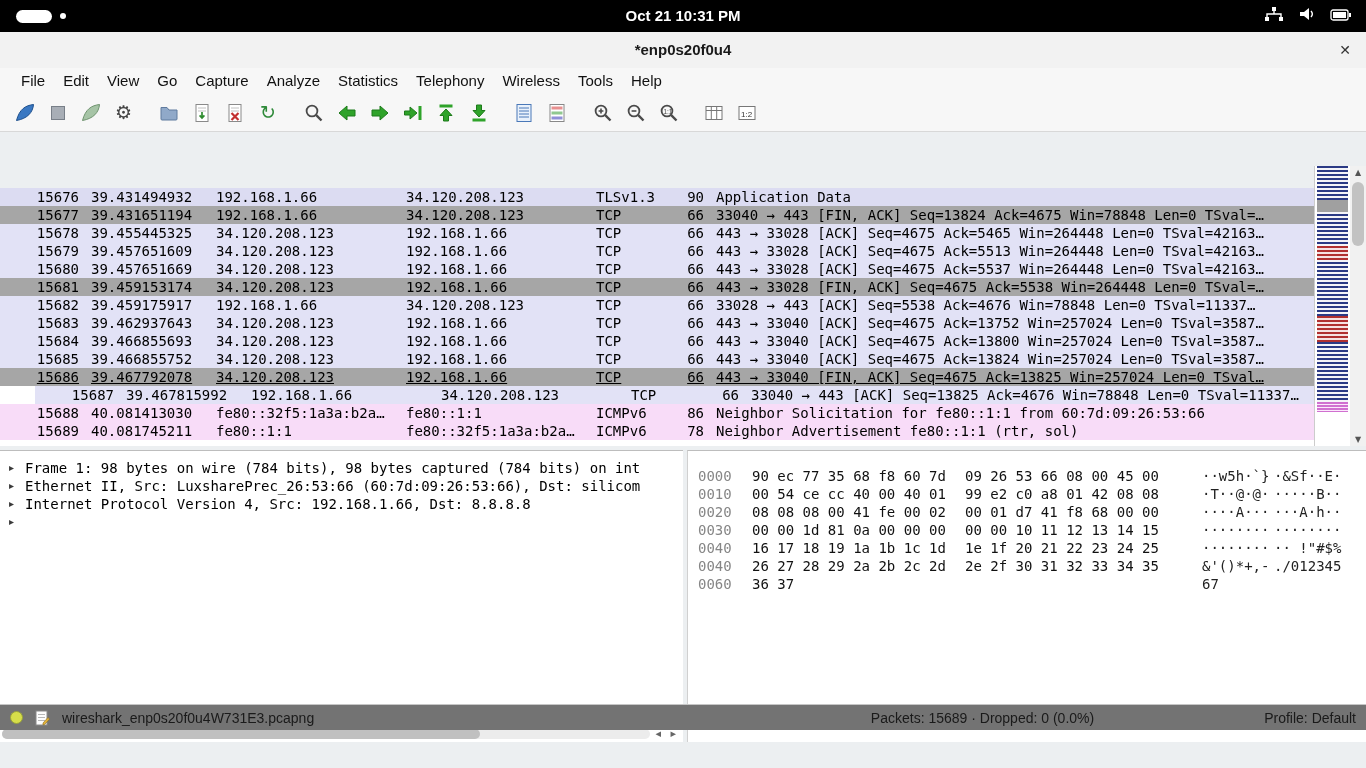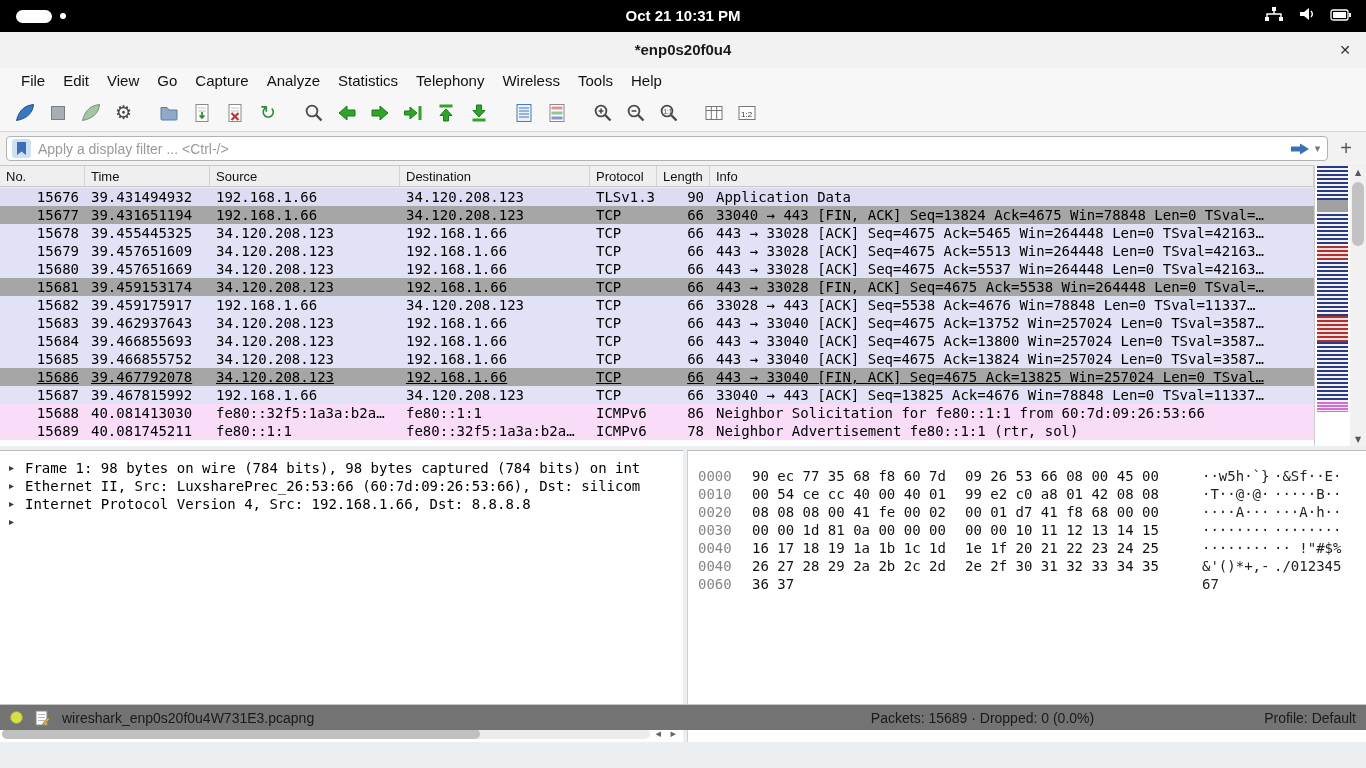--- a/index.html
+++ b/index.html
@@ -263,47 +263,21 @@
         </svg>
       </span>
       <span class="tb-icon">
         <svg viewBox="0 0 22 22">
           <rect x="3" y="4.5" width="16" height="13" fill="#fff" stroke="#777"></rect>
           <text x="5" y="14.5" font-size="8" fill="#333">1:2</text>
         </svg>
       </span>
     </div>
 
-  <div id="filterbar">
-    <div id="filter-wrap">
-      <span id="filter-bookmark">
-          <svg width="13" height="15" viewBox="0 0 13 15">
-            <path d="M2 1 h9 v13 l-4.5 -3.6 L2 14 Z" fill="#3d6fb4"></path>
-          </svg>
-        </span>
-      <input id="filter-input" placeholder="Apply a display filter ... &lt;Ctrl-/&gt;" style="">
-      <span id="filter-apply">
-        <svg width="22" height="14" viewBox="0 0 22 14">
-            <path d="M2 4.5 h9 V1.5 L20 7 l-9 5.5 V9.5 H2 Z" fill="#3d6fb4"></path>
-          </svg>
-        <span class="caret">▾</span>
-      </span>
-    </div>
-    <div id="plus-btn">+</div>
-  </div>
-
-  <div id="pl-header" class="pgrid">
-      <div class="ph-cell">No.</div>
-      <div class="ph-cell">Time</div>
-      <div class="ph-cell">Source</div>
-      <div class="ph-cell">Destination</div>
-      <div class="ph-cell">Protocol</div>
-      <div class="ph-cell">Length</div>
-      <div class="ph-cell">Info</div>
-    </div>
+
   <div id="pl-rows">
       <div class="prow pgrid" style="background: rgb(220, 220, 242);">
         <div class="pcell num">15676</div>
         <div class="pcell">39.431494932</div>
         <div class="pcell">192.168.1.66</div>
         <div class="pcell">34.120.208.123</div>
         <div class="pcell">TLSv1.3</div>
         <div class="pcell num">90</div>
         <div class="pcell">Application Data</div>
       </div>
@@ -390,21 +364,21 @@
       </div>
       <div class="prow pgrid" style="background: rgb(166, 166, 166); text-decoration: underline;">
         <div class="pcell num">15686</div>
         <div class="pcell">39.467792078</div>
         <div class="pcell">34.120.208.123</div>
         <div class="pcell">192.168.1.66</div>
         <div class="pcell">TCP</div>
         <div class="pcell num">66</div>
         <div class="pcell">443 → 33040 [FIN, ACK] Seq=4675 Ack=13825 Win=257024 Len=0 TSval…</div>
       </div>
-      <div class="prow pgrid" style="background: rgb(226, 226, 246);">
+      <div class="prow pgrid" style="background: rgb(226, 226, 246); margin-left: 35px;">
         <div class="pcell num">15687</div>
         <div class="pcell">39.467815992</div>
         <div class="pcell">192.168.1.66</div>
         <div class="pcell">34.120.208.123</div>
         <div class="pcell">TCP</div>
         <div class="pcell num">66</div>
         <div class="pcell">33040 → 443 [ACK] Seq=13825 Ack=4676 Win=78848 Len=0 TSval=11337…</div>
       </div>
       <div class="prow pgrid" style="background: rgb(248, 220, 248);">
         <div class="pcell num">15688</div>

